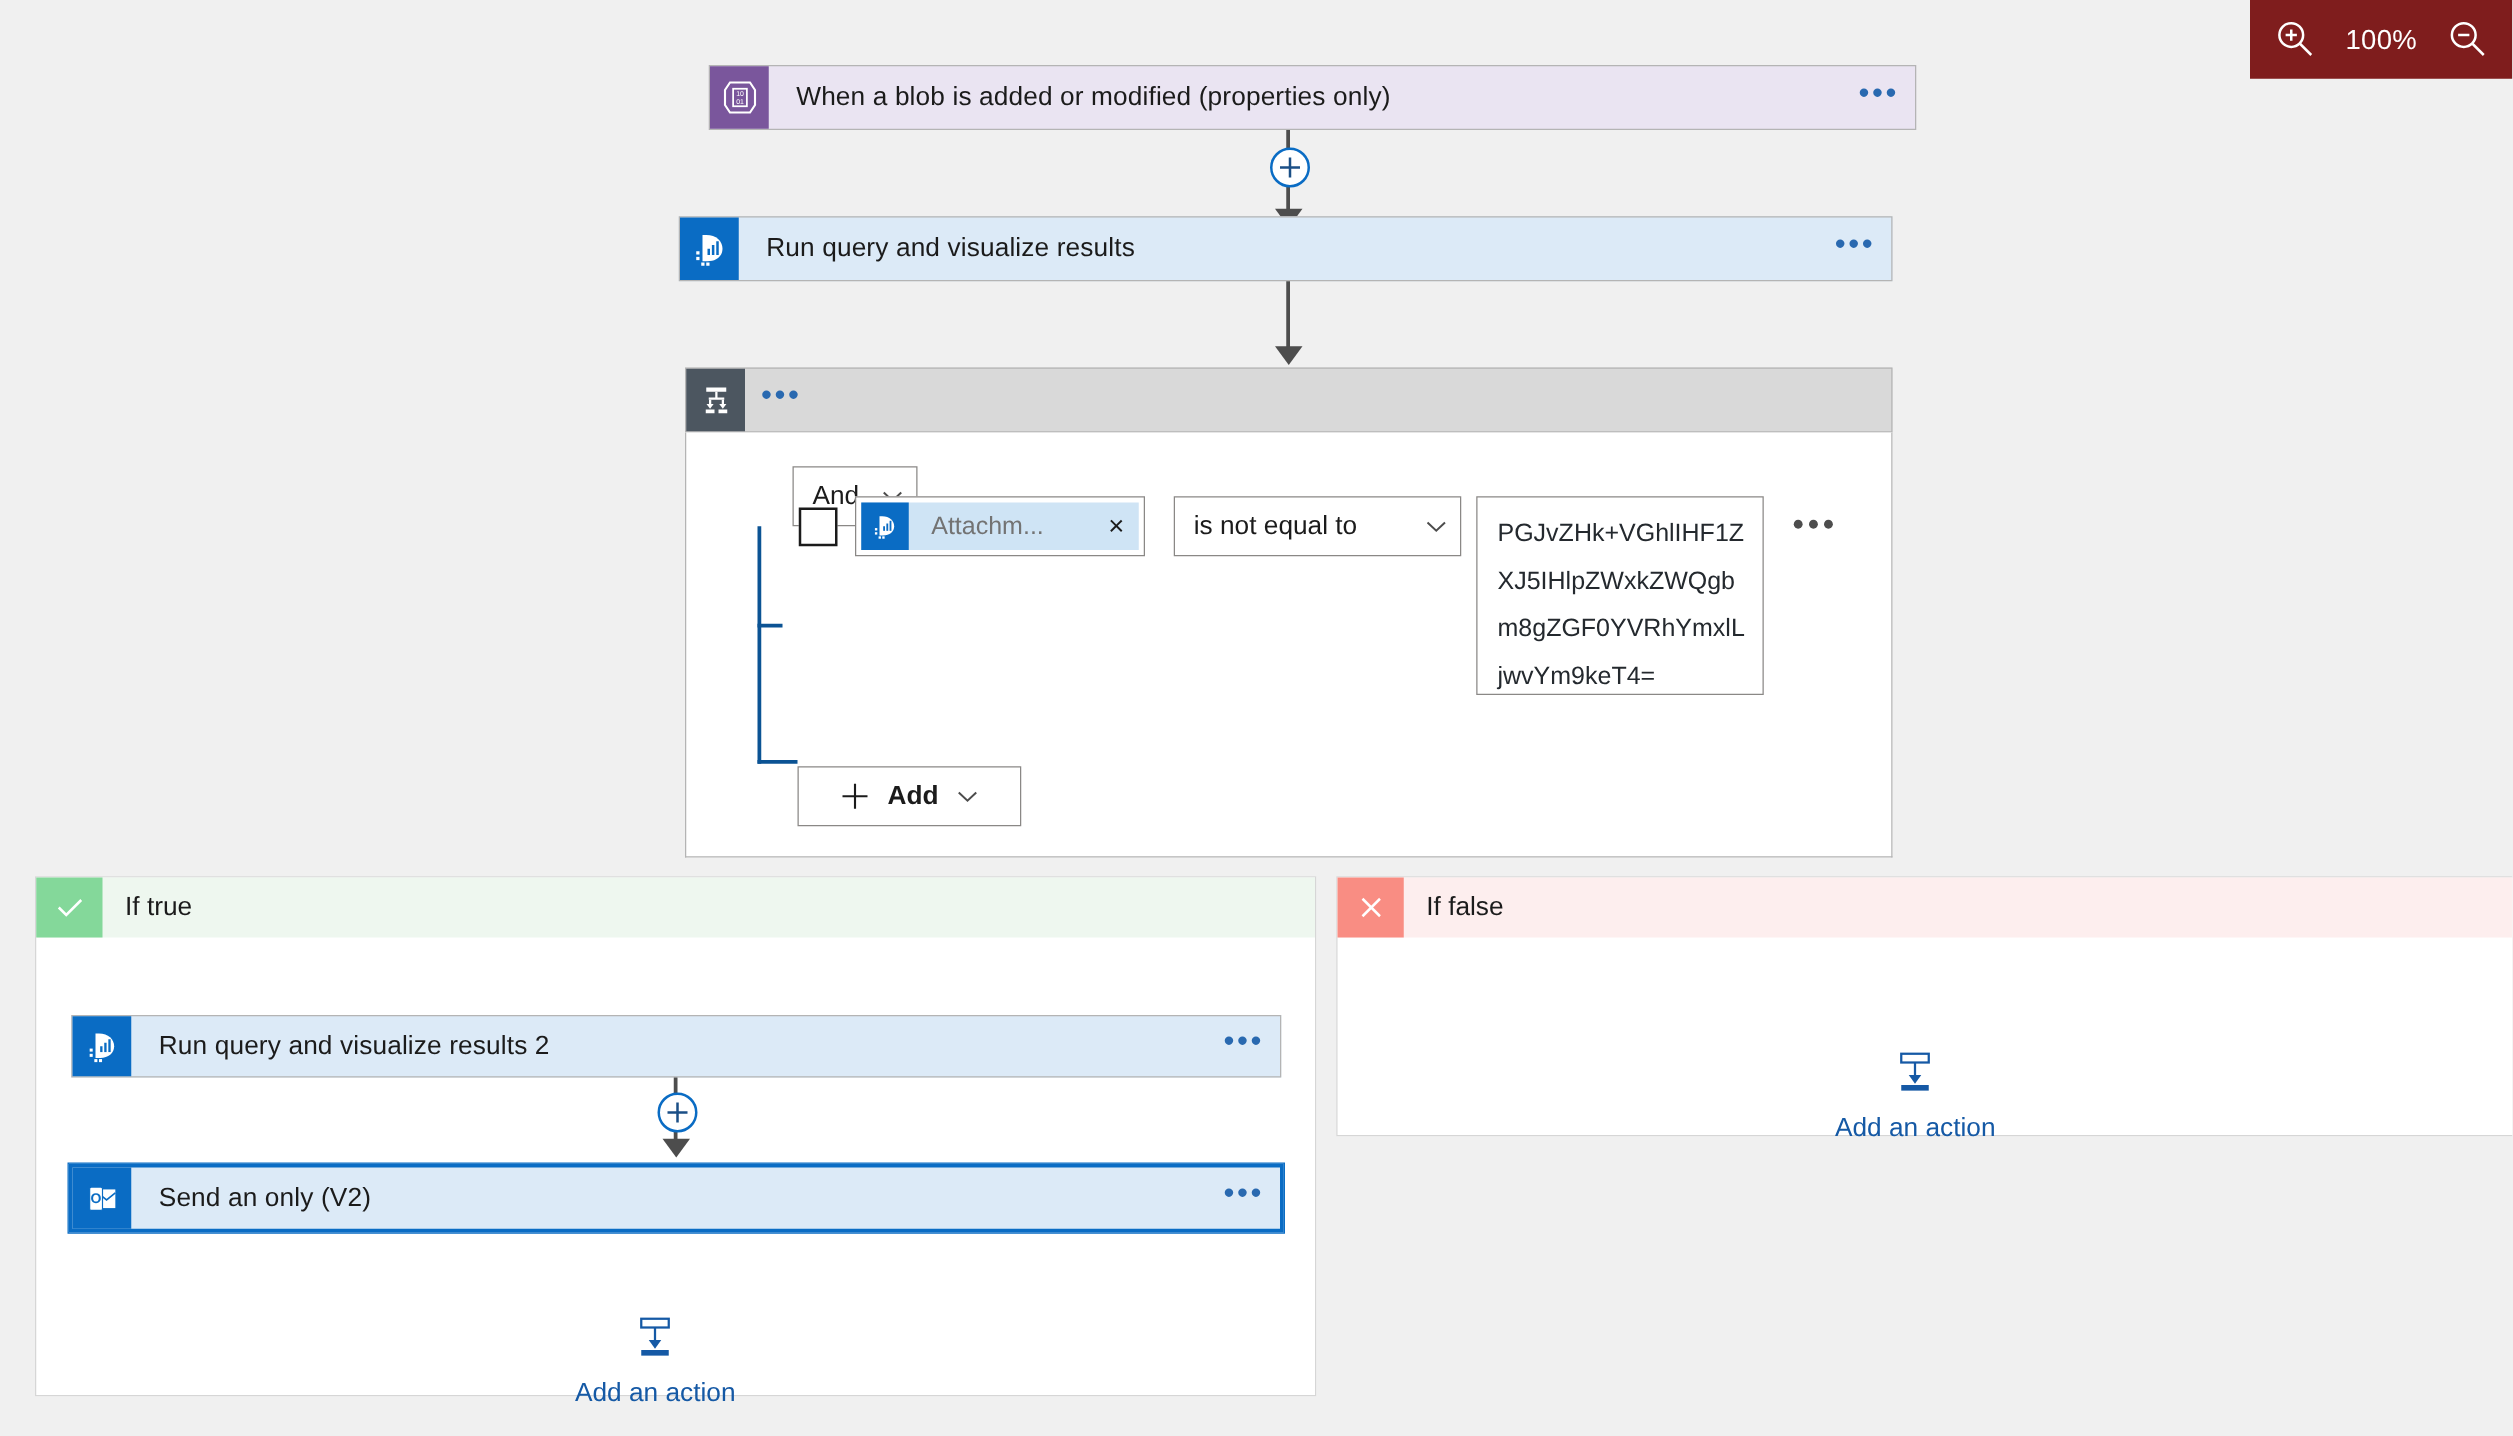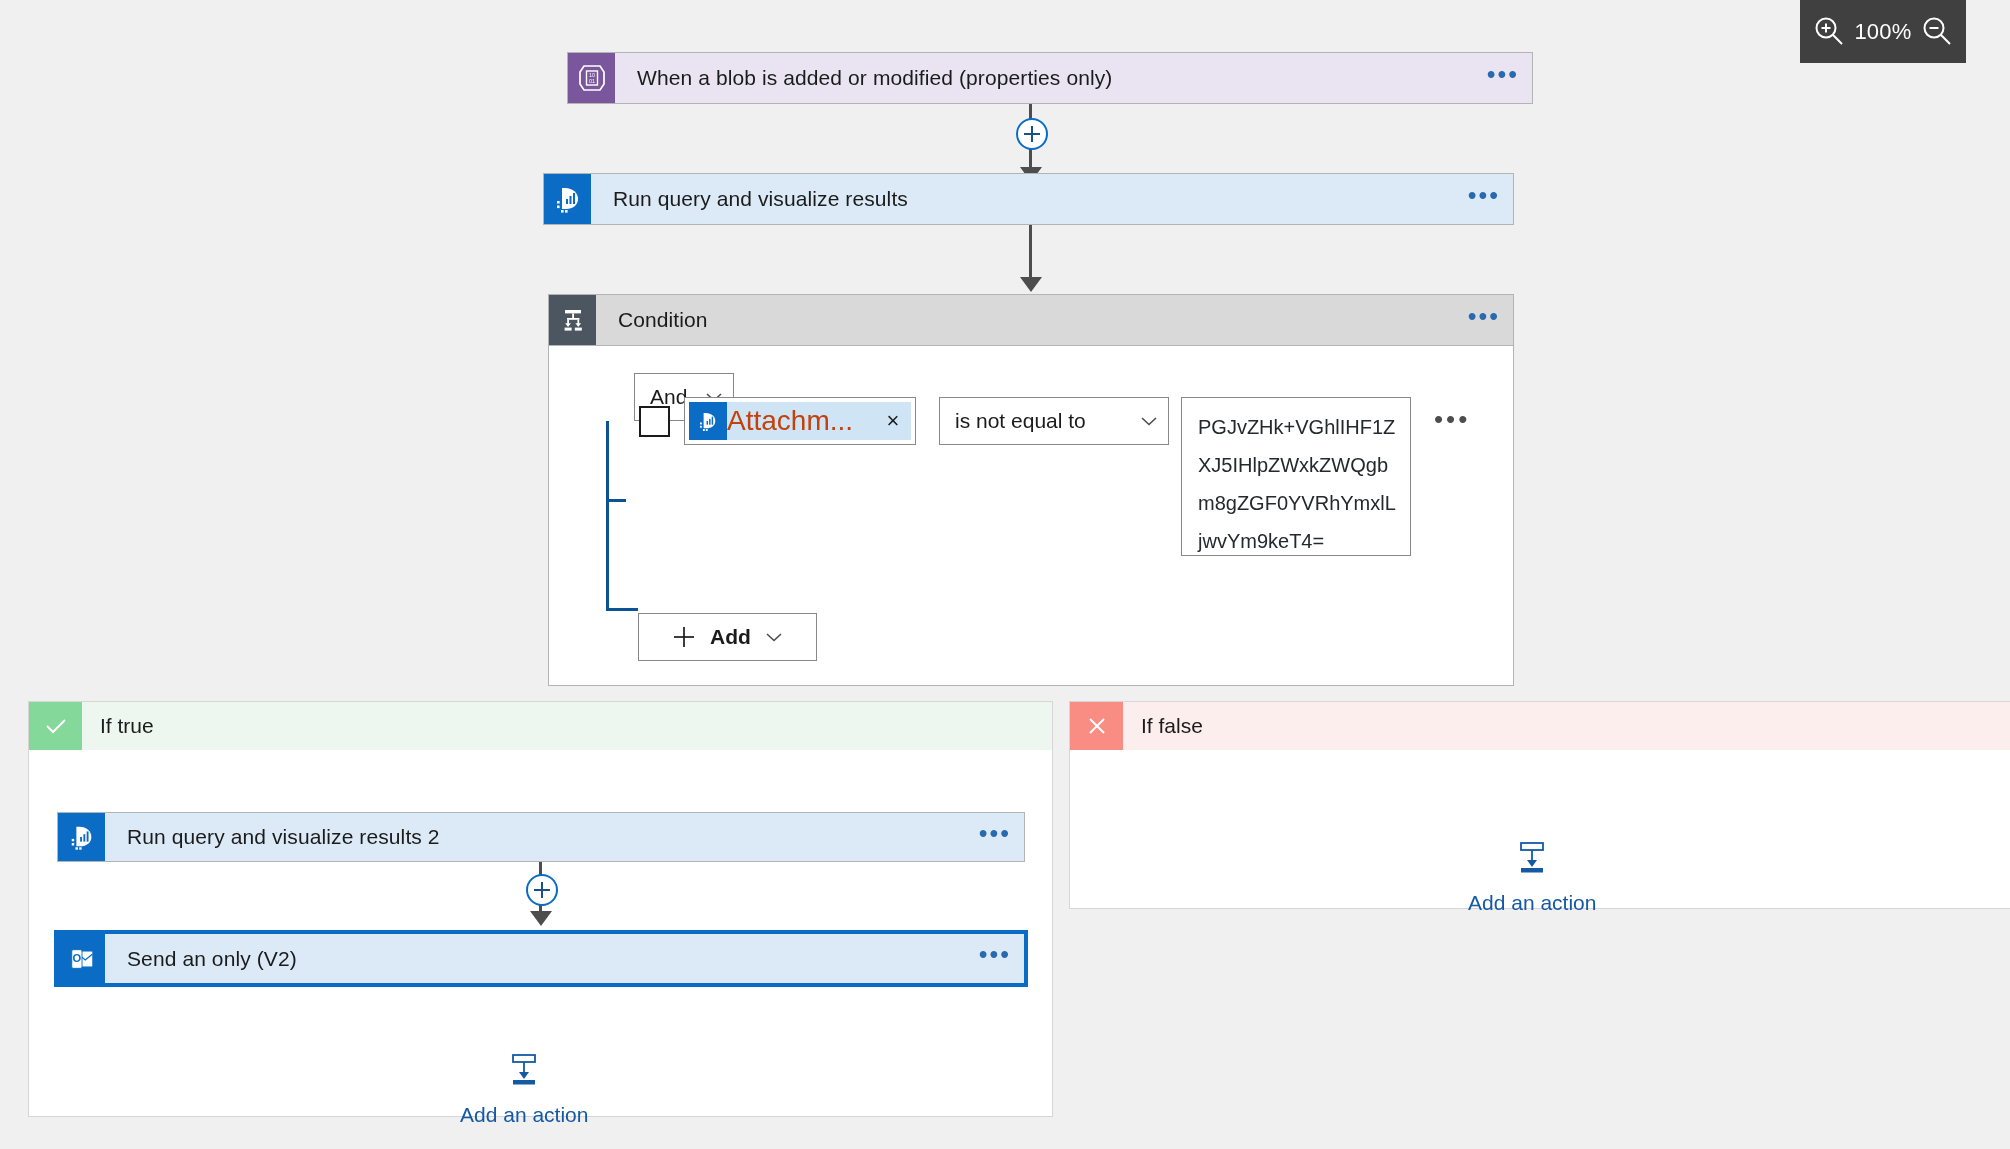--- a/index.html
+++ b/index.html
@@ -15,23 +15,23 @@
     height: 1149px;
     background: #f0f0f0;
     overflow: hidden;
   }
 
   
   .zoom-bar {
     position: absolute;
     top: 0;
     left: 1800px;
-    width: 166px;
+    width: 210px;
     height: 63px;
-    background: #404040;
+    background: #7f1d1d;
     display: flex;
     align-items: center;
     justify-content: space-around;
     padding: 0 6px;
     box-sizing: border-box;
   }
   .zoom-bar .zbtn {
     width: 42px;
     height: 42px;
     display: flex;
@@ -197,22 +197,23 @@
     width: 38px;
     height: 100%;
     background: #0a6cc4;
     display: flex;
     align-items: center;
     justify-content: center;
     min-width: 38px;
   }
   .token-chip .t-label {
     flex: 1;
-    font-size: 28px;
-    color: #c2410c;
+    padding-left: 18px;
+    font-size: 20px;
+    color: #737373;
     white-space: nowrap;
     overflow: hidden;
   }
   .token-chip .t-close {
     width: 36px;
     display: flex;
     align-items: center;
     justify-content: center;
     font-size: 22px;
     color: #1b1b1b;
@@ -370,21 +371,20 @@
         <rect x="14.2" y="8.4" width="1.8" height="5" fill="#ffffff"></rect>
         <rect x="9" y="13" width="12.4" height="1.8" fill="#ffffff"></rect>
         <rect x="9.2" y="14.8" width="1.8" height="4" fill="#ffffff"></rect>
         <rect x="19.4" y="14.8" width="1.8" height="4" fill="#ffffff"></rect>
         <path d="M7.2 18.2 L12.9 18.2 L10.05 22 Z" fill="#ffffff"></path>
         <path d="M17.4 18.2 L23.1 18.2 L20.25 22 Z" fill="#ffffff"></path>
         <rect x="6.6" y="22.6" width="7" height="3" fill="#ffffff"></rect>
         <rect x="16.8" y="22.6" width="7" height="3" fill="#ffffff"></rect>
       </svg>
     </div>
-    <div class="card-title">Condition</div>
     <div class="card-menu">•••</div>
   </div>
 
   <div class="cond-body" style="left:548px; top:346px; width:966px; height:340px;">
 
     <div class="dd" style="left:57px; top:27px; width:100px; height:48px;margin-left:28px;">
       <div class="dd-text">And</div>
       <div class="chev">
         <svg width="18" height="12" viewBox="0 0 18 12">
             <polyline points="2,3 9,9.5 16,3" fill="none" stroke="#4d4d4d" stroke-width="1.6"></polyline>

